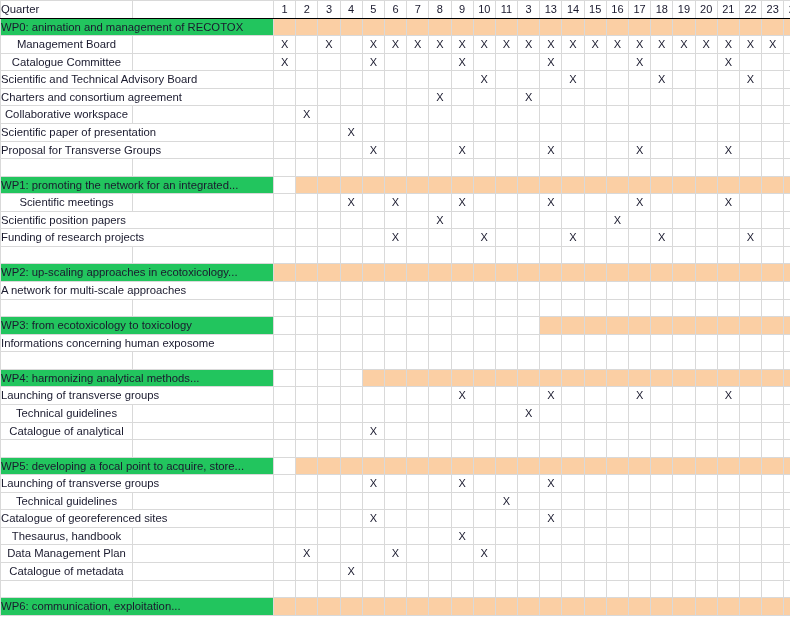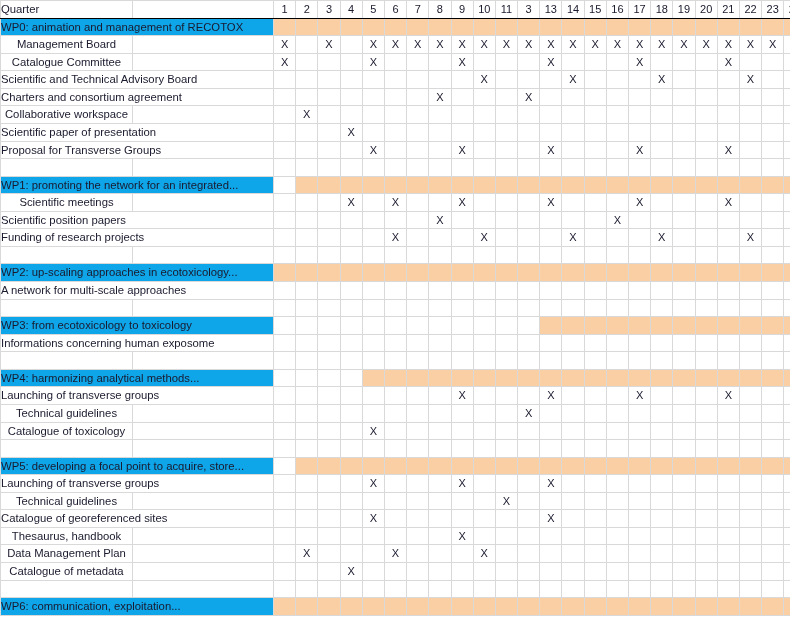--- a/index.html
+++ b/index.html
@@ -65,21 +65,21 @@
     border-bottom:1.6px solid #000000;
   }
   tr.header-year td{
     border-top:1.6px solid #000000;
   }
   td.hdr-lab{
     text-align:left;
     padding-left:3px;
   }
   td.bar{ background:#fbcfa4; border-color:#fbcfa4; }
-  tr.wp-row td.lab-a, tr.wp-row td.lab-span{ background:#0ea5e9; }
+  tr.wp-row td.lab-a, tr.wp-row td.lab-span{ background:#22c55e; }
   tr.blank td{ height:16.57px; }
   .xmark{ font-size:11px; }
 </style>
 </head>
 <body>
 
 <div id="gantt-wrap">
   <table class="gantt">
     <thead>
       <tr class="quarter-row">
@@ -738,21 +738,21 @@
           <td class="q yearstart"></td>
           <td class="q"></td>
           <td class="q"></td>
           <td class="q"></td>
           <td class="q yearstart"></td>
           <td class="q"></td>
           <td class="q"></td>
           <td class="q yearend-last"><span class="xmark">X</span></td>
         </tr>
         <tr>
-          <td class="lab-a">Catalogue of toxicology</td>
+          <td class="lab-a">Catalogue of analytical</td>
           <td class="lab-b"></td>
           <td class="q yearstart"></td>
           <td class="q"></td>
           <td class="q"></td>
           <td class="q"></td>
           <td class="q yearstart"><span class="xmark">X</span></td>
           <td class="q"></td>
           <td class="q"></td>
           <td class="q"></td>
           <td class="q yearstart"></td>

